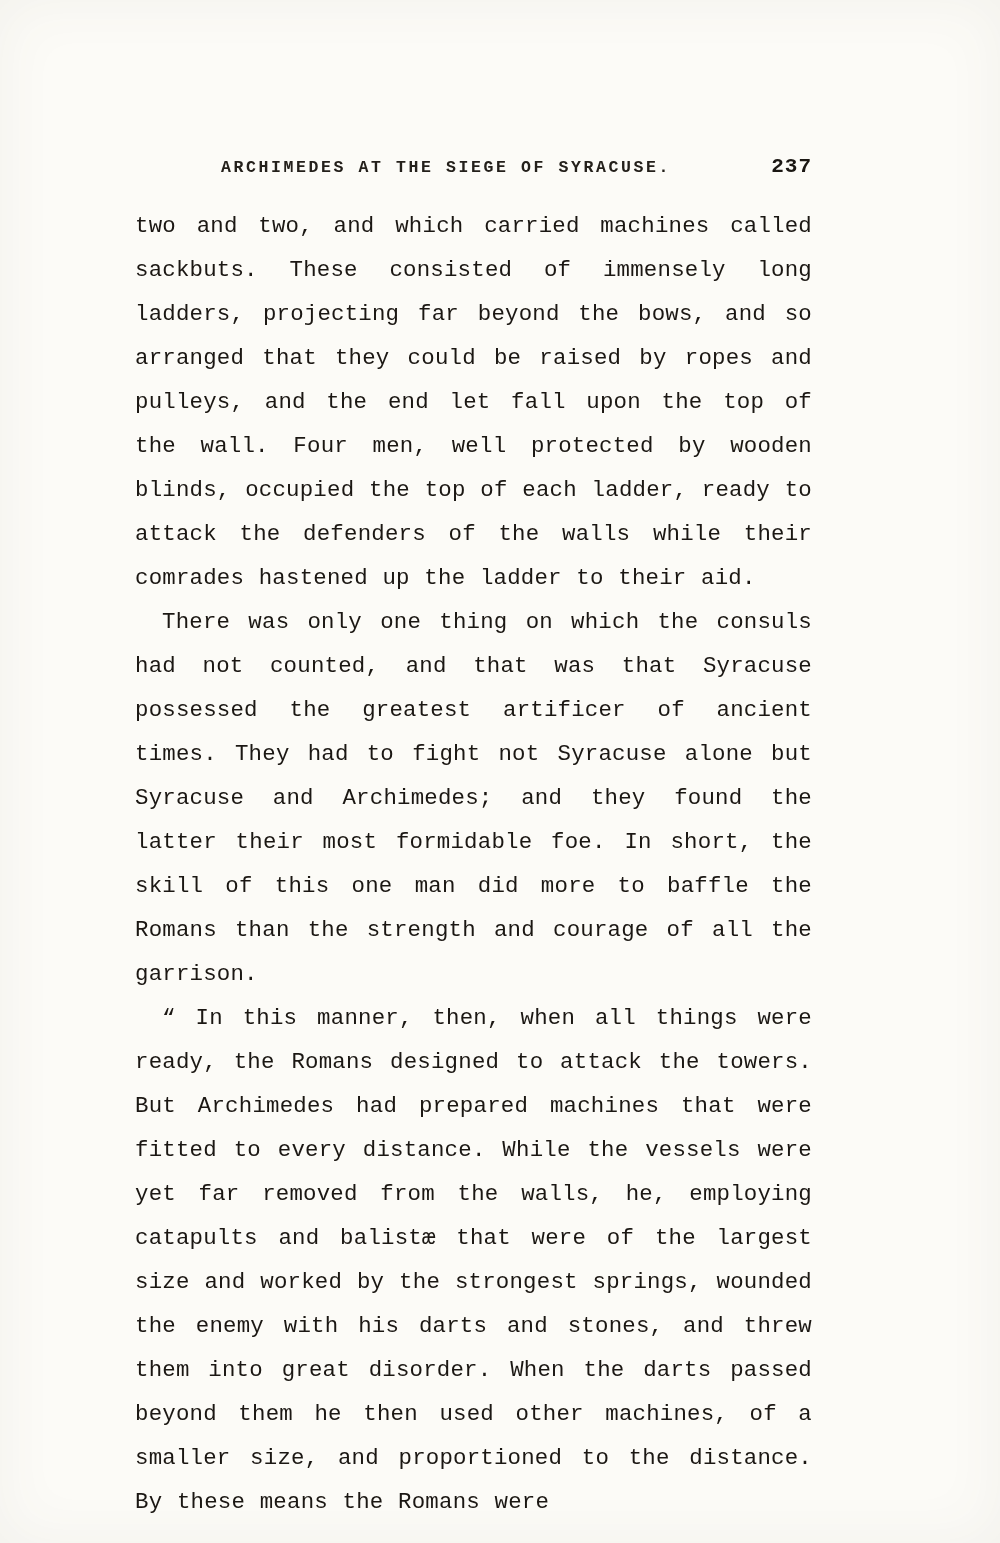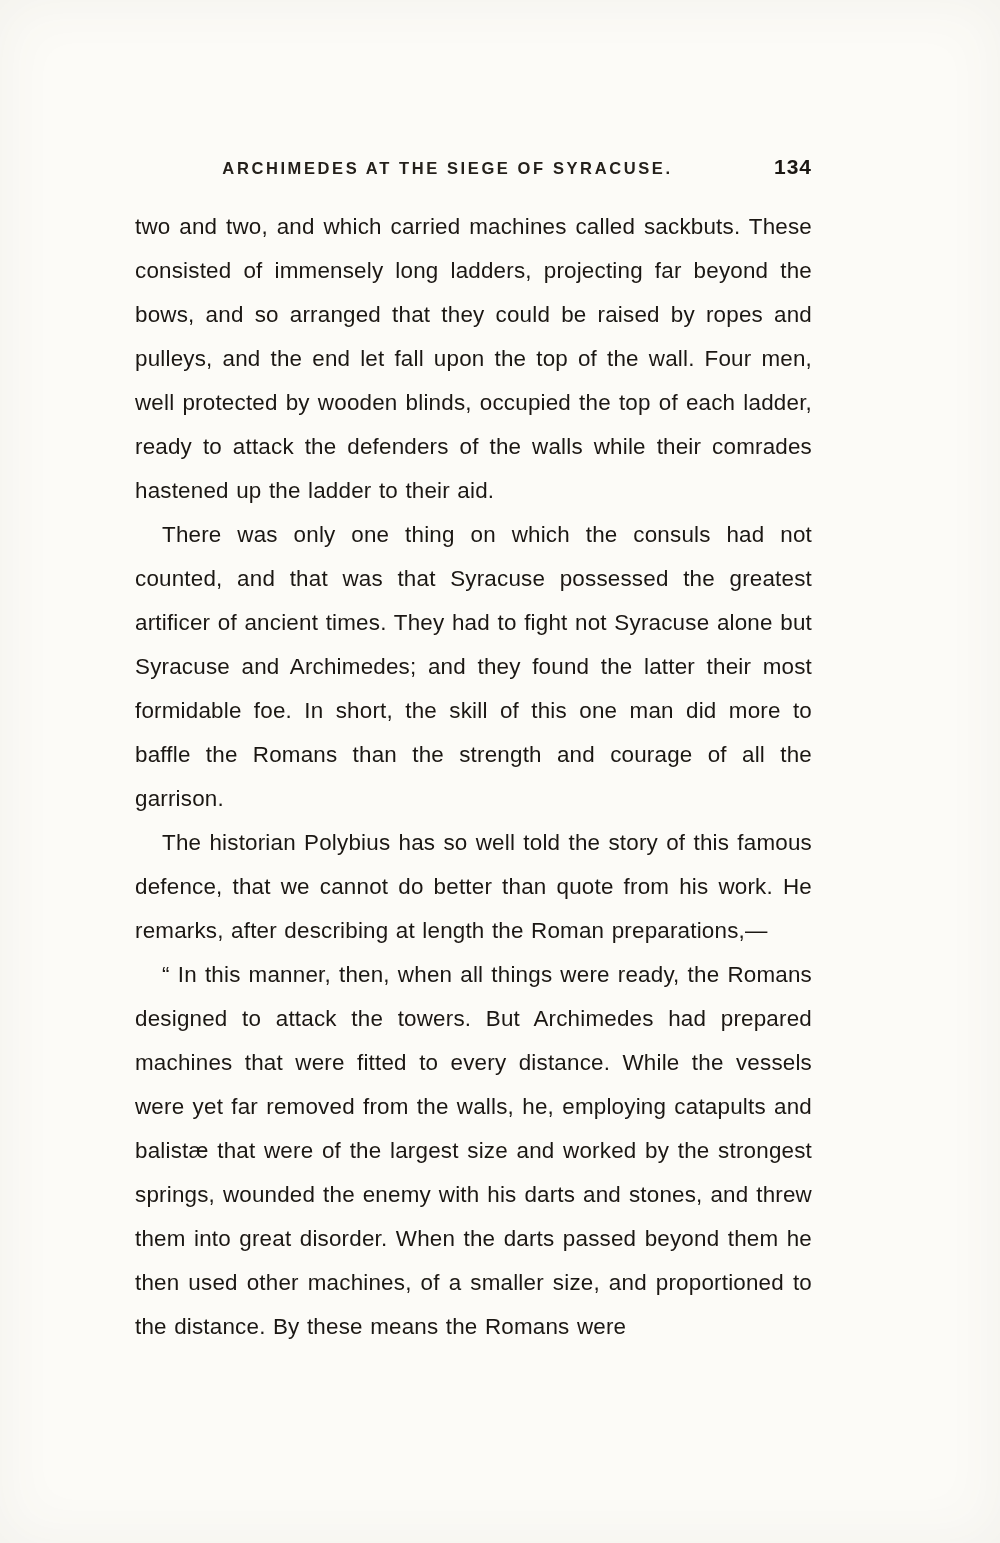--- a/index.html
+++ b/index.html
@@ -8,21 +8,21 @@
     background: #e9e7e2;
   }
   .scan-page {
     position: relative;
     width: 1000px;
     height: 1543px;
     margin: 0 auto;
     background: #fcfbf7;
     box-shadow: inset 0 0 60px rgba(90,80,60,0.06);
     overflow: hidden;
-    font-family: Liberation Sans, sans-serif;
+    font-family: Liberation Mono, monospace;
     color: #1b1713;
   }
   .text-block {
     position: absolute;
     left: 135px;
     top: 155px;
     width: 677px;
   }
   .page-header {
     display: flex;
@@ -58,24 +58,23 @@
   }
 </style>
 </head>
 <body>
 
 <div class="scan-page">
   <div class="text-block">
 
     <div class="page-header">
       <span class="running-title">ARCHIMEDES AT THE SIEGE OF SYRACUSE.</span>
-      <span class="page-number">134</span>
+      <span class="page-number">237</span>
     </div>
 
     <div class="body-text">
       <p>two and two, and which carried machines called sackbuts. These consisted of immensely long ladders, projecting far beyond the bows, and so arranged that they could be raised by ropes and pulleys, and the end let fall upon the top of the wall. Four men, well protected by wooden blinds, occupied the top of each ladder, ready to attack the defenders of the walls while their comrades hastened up the ladder to their aid.</p>
       <p class="indented">There was only one thing on which the consuls had not counted, and that was that Syracuse possessed the greatest artificer of ancient times. They had to fight not Syracuse alone but Syracuse and Archimedes; and they found the latter their most formidable foe. In short, the skill of this one man did more to baffle the Romans than the strength and courage of all the garrison.</p>
-      <p class="indented">The historian Polybius has so well told the story of this famous defence, that we cannot do better than quote from his work. He remarks, after describing at length the Roman preparations,—</p>
       <p class="indented">“ In this manner, then, when all things were ready, the Romans designed to attack the towers. But Archimedes had prepared machines that were fitted to every distance. While the vessels were yet far removed from the walls, he, employing catapults and balistæ that were of the largest size and worked by the strongest springs, wounded the enemy with his darts and stones, and threw them into great disorder. When the darts passed beyond them he then used other machines, of a smaller size, and proportioned to the distance. By these means the Romans were</p>
     </div>
 
   </div>
 </div>
 
 </body></html>

